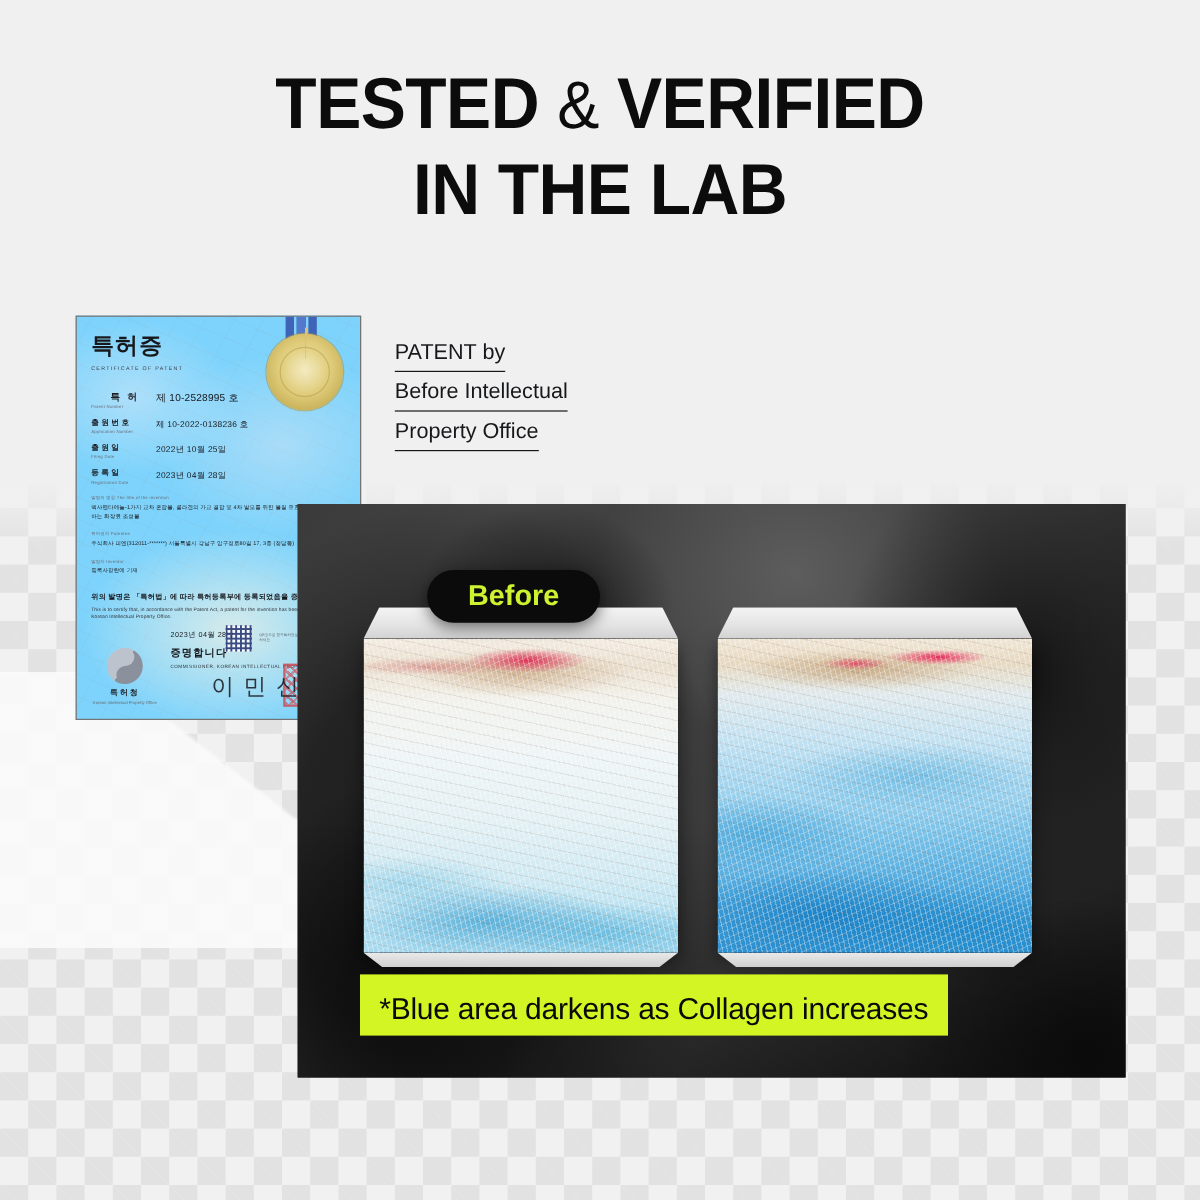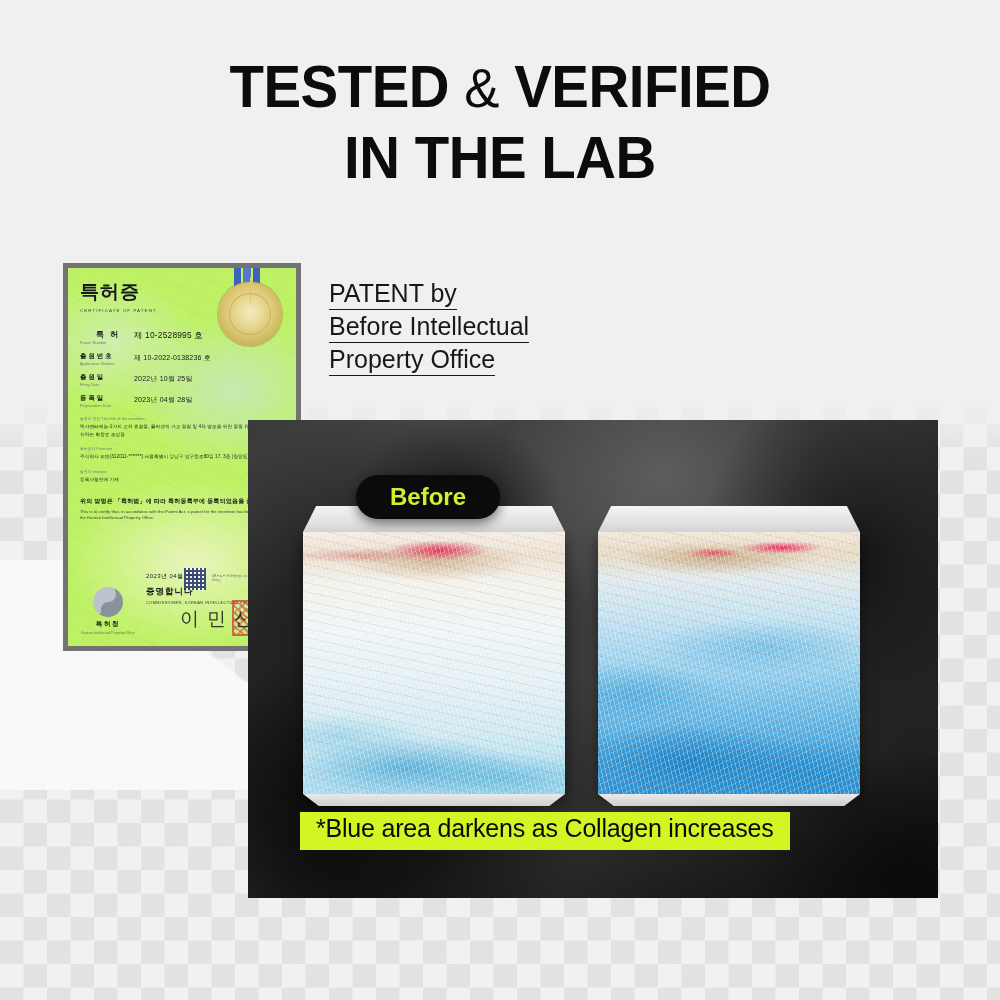--- a/index.html
+++ b/index.html
@@ -42,23 +42,23 @@
     font-size:60px;
     line-height:62px;
     letter-spacing:-0.5px;
     transform:scaleX(0.94);
   }
   #headline .amp { font-weight:400; font-size:56px; }
   #headline .l2 { display:block; margin-top:8px; }
 
   
   #certificate {
-    position:absolute; left:63px; top:263px; width:238px; height:388px;
-    background:#bef264;
-    border:5px solid #737373;
+    position:absolute; left:63px; top:263px; width:238px; height:337px;
+    background:#7dd3fc;
+    border:1px solid #737373;
     overflow:hidden;
   }
   .cert-guilloche {
     position:absolute; inset:0;
     background:
       radial-gradient(ellipse 150px 110px at 72% 32%, rgba(205,228,244,0.55) 0%, rgba(205,228,244,0) 70%),
       radial-gradient(ellipse 120px 90px at 20% 20%, rgba(222,236,248,0.5) 0%, rgba(222,236,248,0) 72%),
       radial-gradient(ellipse 180px 120px at 55% 78%, rgba(252,246,228,0.7) 0%, rgba(252,246,228,0) 70%),
       repeating-linear-gradient(23deg, rgba(150,150,150,0.09) 0 1px, transparent 1px 17px),
       repeating-linear-gradient(-61deg, rgba(150,150,150,0.07) 0 1px, transparent 1px 21px);
@@ -141,21 +141,21 @@
     position:absolute; right:16px; top:28px; width:36px; height:36px;
     border:2px solid #d0424a; opacity:0.78;
     background-image:
       repeating-linear-gradient(42deg, rgba(208,66,74,0.75) 0 2px, transparent 2px 5px),
       repeating-linear-gradient(-42deg, rgba(208,66,74,0.6) 0 2px, transparent 2px 6px);
   }
 
   
   #patent-by { position:absolute; left:329px; top:283px; width:260px; }
   #patent-by .pline {
-    font-size:25px; color:#17181b; line-height:21px;
+    font-size:18px; color:#17181b; line-height:21px;
     border-bottom:1.6px solid #17181b; padding-bottom:5px; margin-bottom:6px;
     display:block; width:max-content; max-width:100%;
   }
 
   
   #photo-panel {
     position:absolute; left:248px; top:420px; width:690px; height:478px;
     background:#2e2e2e; overflow:hidden;
   }
   
@@ -243,21 +243,21 @@
     padding:8px 34px; white-space:nowrap;
     box-shadow:0 4px 12px rgba(0,0,0,0.55);
   }
   #pill-before { left:108px; top:55px; }
   #pill-after  { left:390px; top:51px; }
 
   
   #caption-bar {
     position:absolute; z-index:6; left:52px; top:392px;
     background:#d4f524; color:#0a0a0a;
-    font-size:25px; padding:2px 16px 7px 16px; white-space:nowrap;
+    font-size:25px; padding:15px 16px 7px 16px; white-space:nowrap;
     letter-spacing:-0.2px;
   }
 </style>
 </head>
 <body>
 
 <div id="bg-pattern"></div>
 <div id="bg-pattern-fade"></div>
 <div id="bg-top"></div>
 <div id="bg-wedge"></div>

